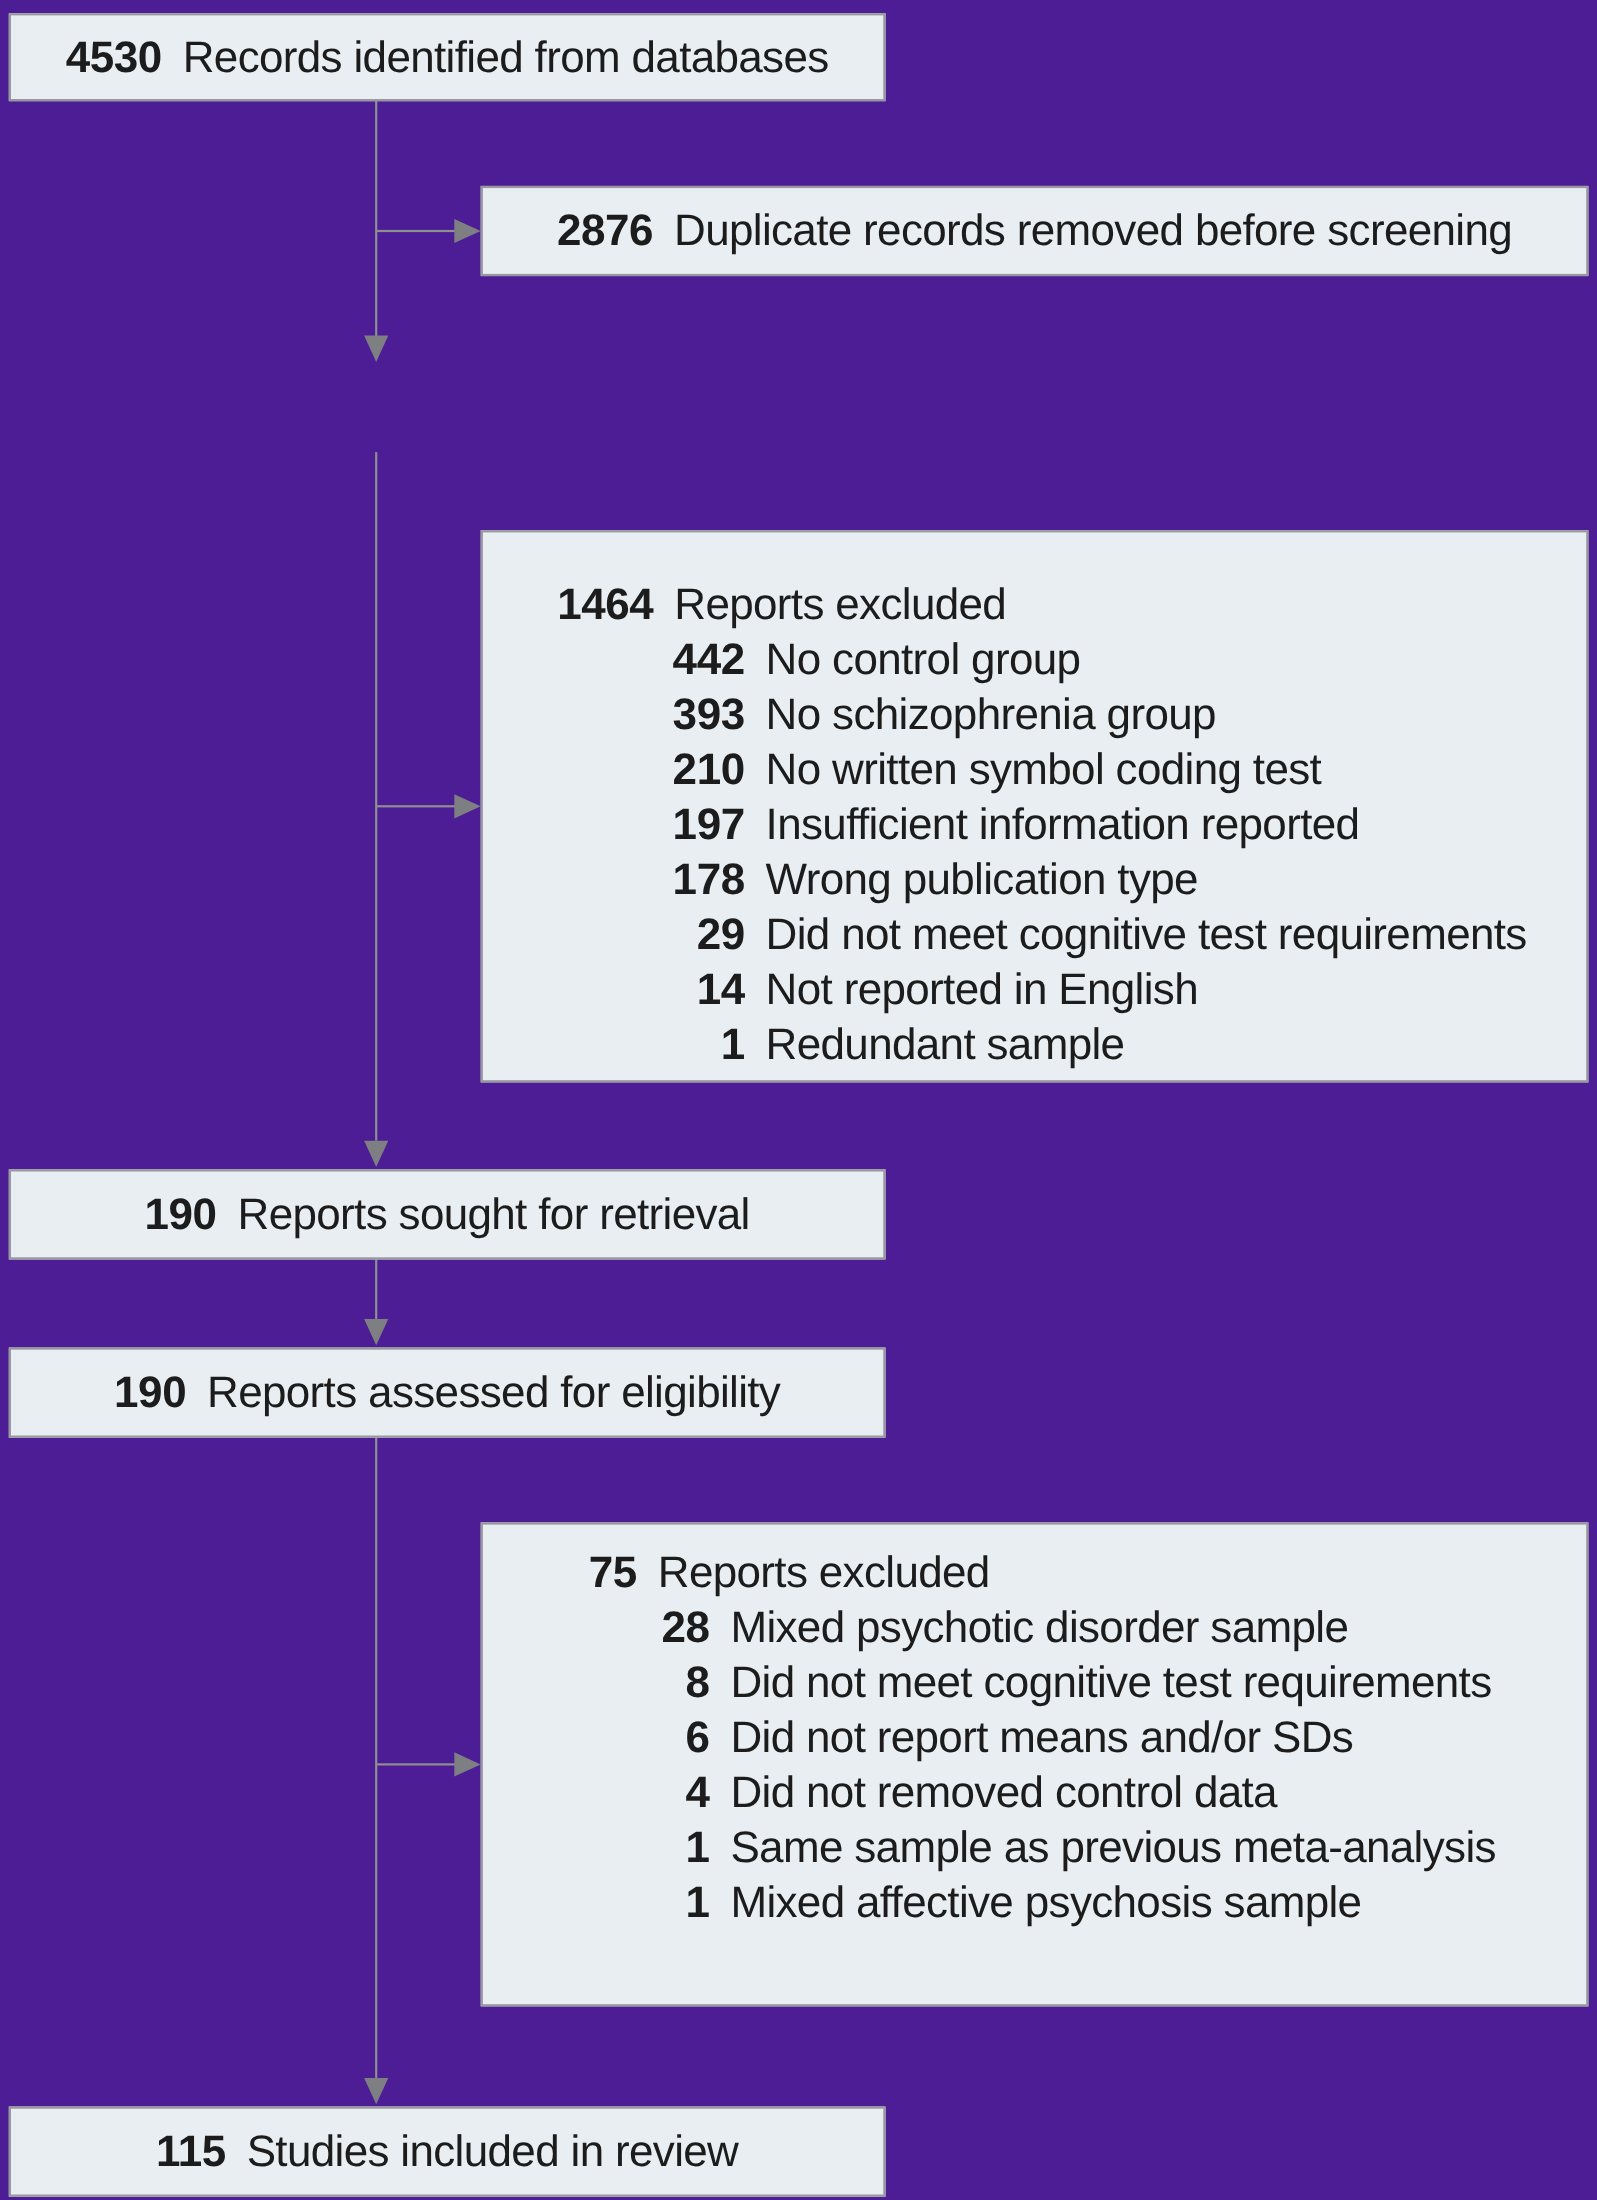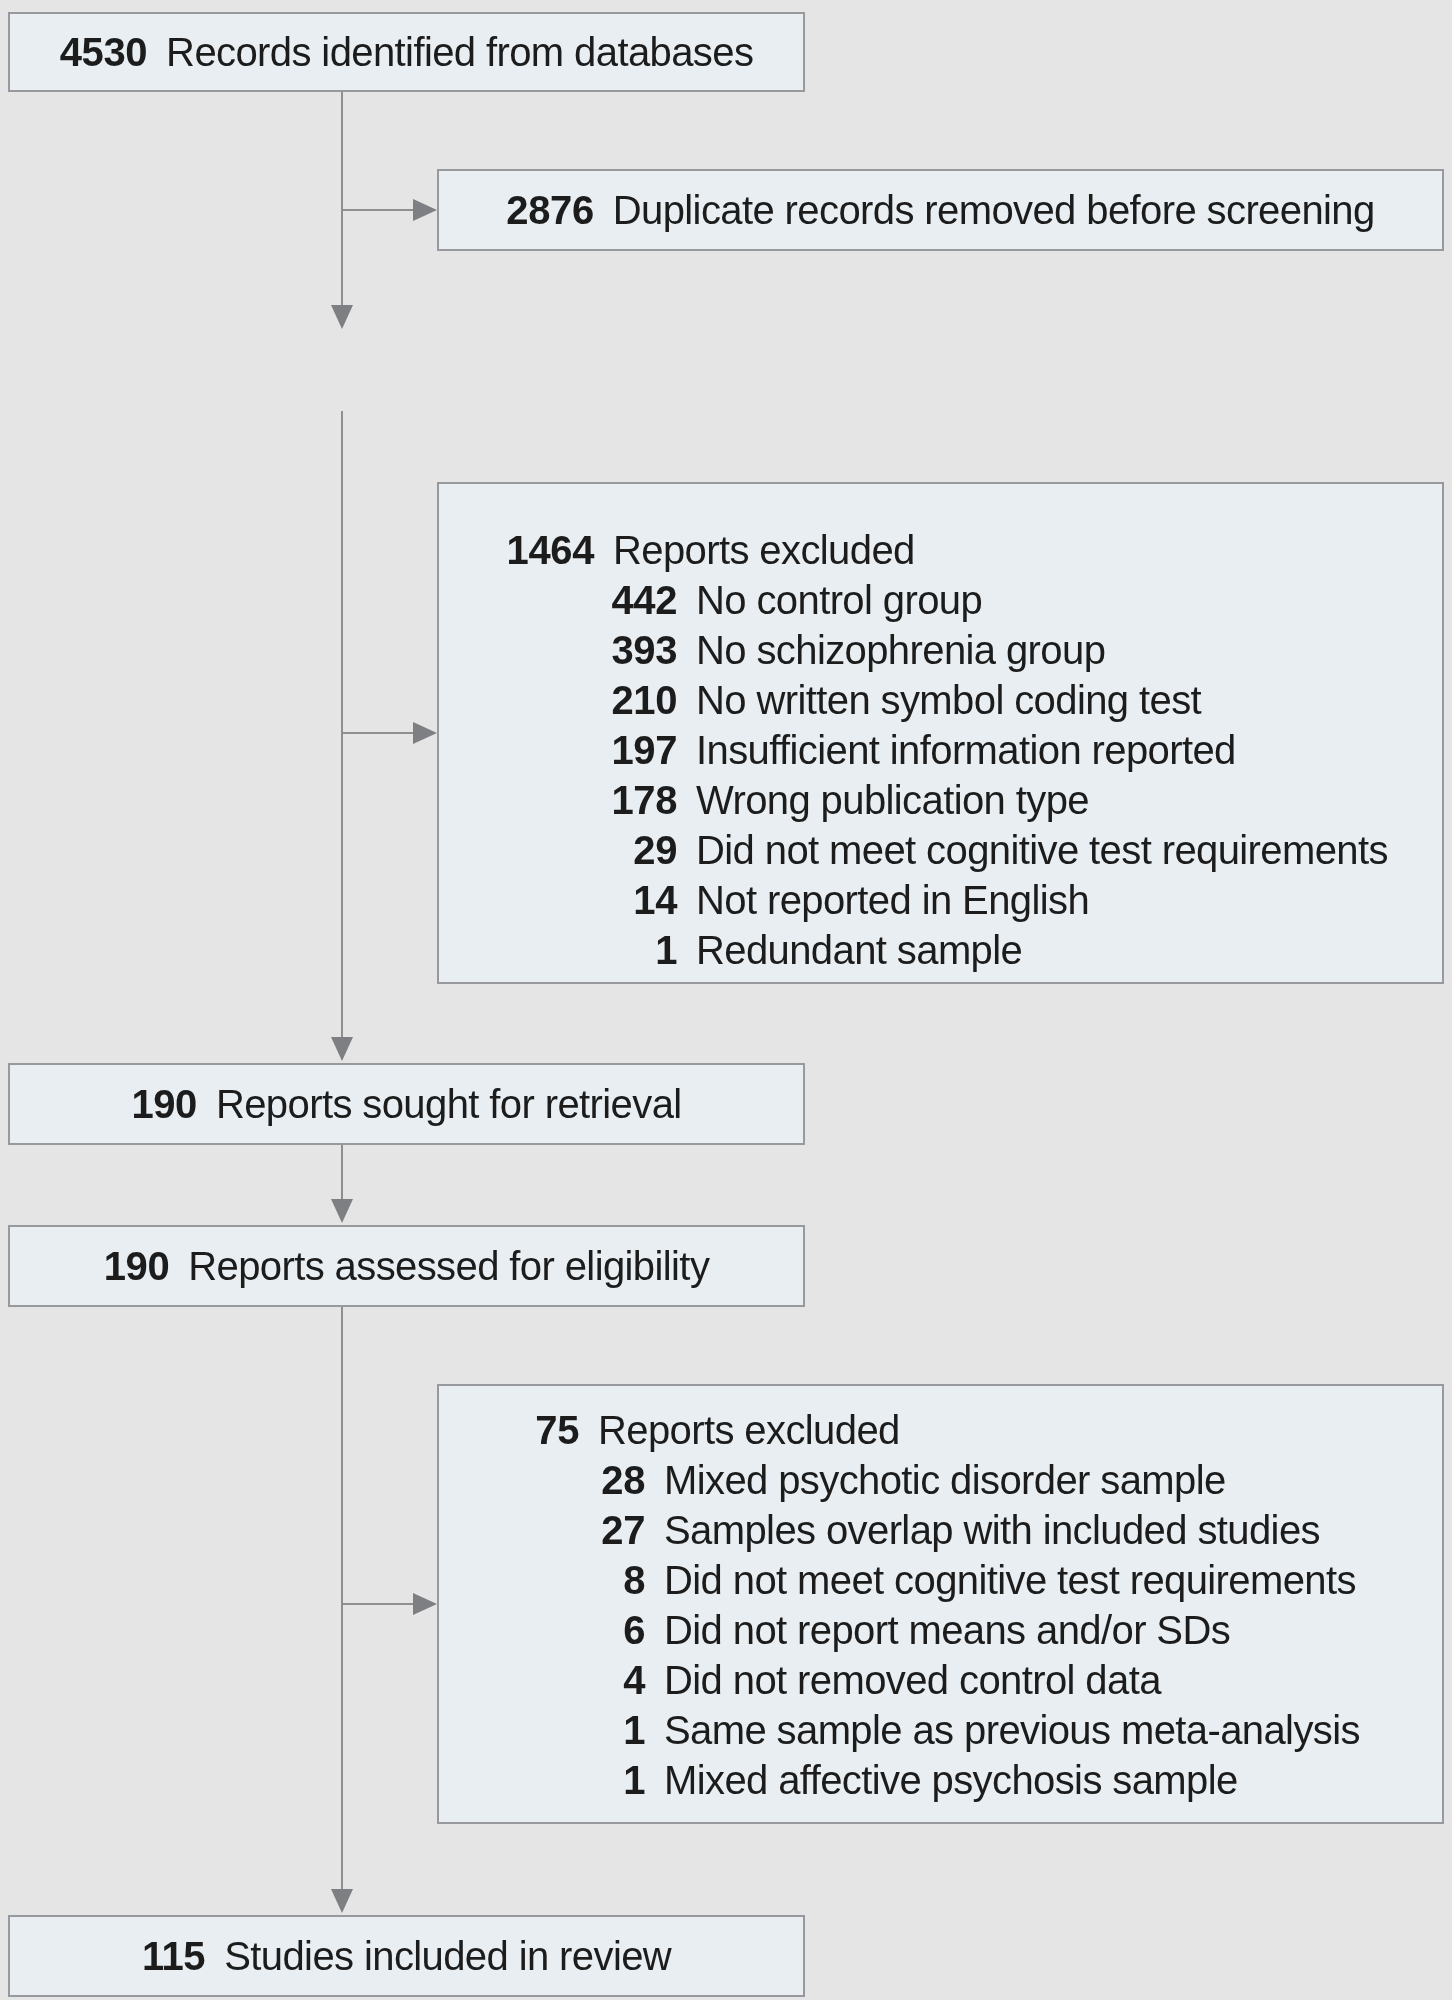--- a/index.html
+++ b/index.html
@@ -1,20 +1,20 @@
 <!DOCTYPE html>
 <html><head>
 <meta charset="utf-8">
 <style>
   html, body { margin: 0; padding: 0; background: #ffffff; }
   .canvas {
     position: relative;
     width: 1452px;
     height: 2000px;
-    background: #e5e5e5;
+    background: #4c1d95;
     font-family: "Liberation Sans", sans-serif;
     color: #1c1c1c;
     overflow: hidden;
   }
   .box {
     position: absolute;
     background: #e8eef1;
     border: 2px solid #97999c;
     box-sizing: border-box;
   }
@@ -161,24 +161,20 @@
   <div class="box multi excl2" style="left:437px; top:1384px; width:1007px; height:440px; padding:19px 0 15px 60px;">
     <div class="row heading">
       <span class="num">75</span>
       <span>Reports excluded</span>
     </div>
     <div class="row item">
       <span class="num">28</span>
       <span>Mixed psychotic disorder sample</span>
     </div>
     <div class="row item">
-      <span class="num">27</span>
-      <span>Samples overlap with included studies</span>
-    </div>
-    <div class="row item">
       <span class="num">8</span>
       <span>Did not meet cognitive test requirements</span>
     </div>
     <div class="row item">
       <span class="num">6</span>
       <span>Did not report means and/or SDs</span>
     </div>
     <div class="row item">
       <span class="num">4</span>
       <span>Did not removed control data</span>

